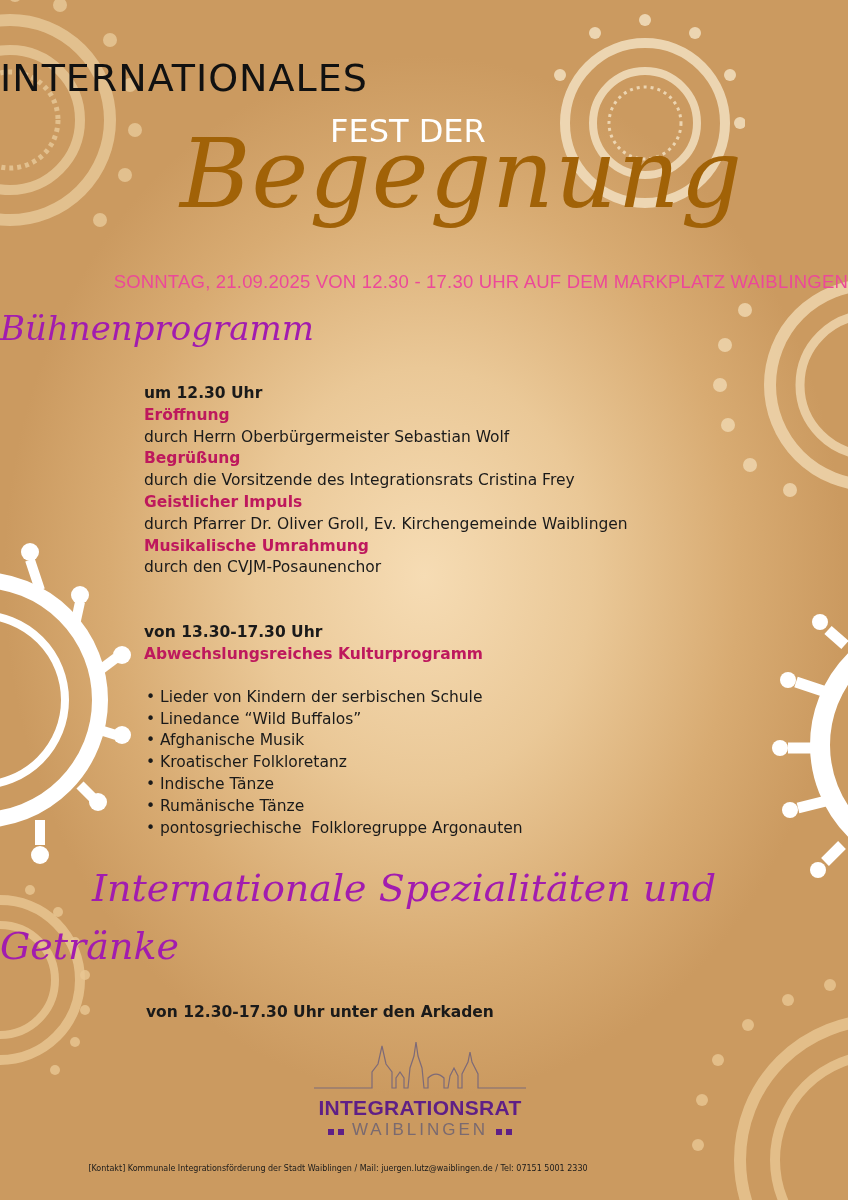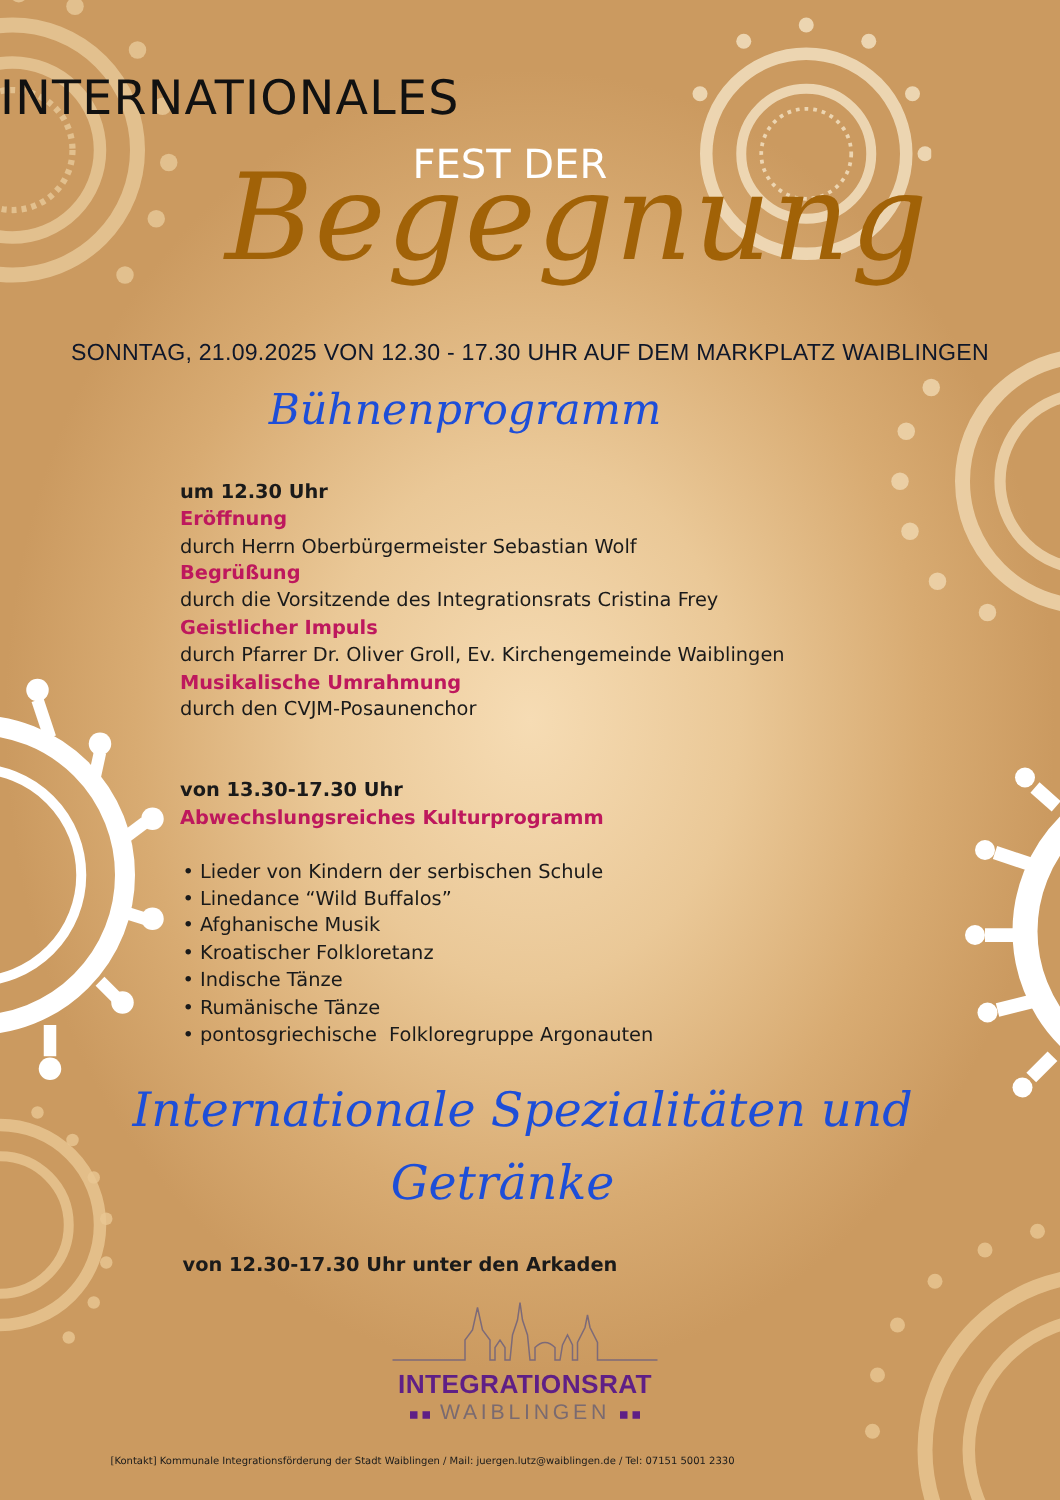--- a/index.html
+++ b/index.html
@@ -18,27 +18,27 @@
   .title-fest {
     position:absolute; left:330px; top:112px;
     font-family:"DejaVu Sans", sans-serif; font-size:32px; color:#fff;
   }
   .title-beg {
     position:absolute; left:180px; top:118px; width:490px; 
     font-family:"DejaVu Serif", serif; font-style:italic; font-size:96px;
     color:#a16207; letter-spacing:1px;
   }
   .dateline {
-    position:absolute; left:0; width:848px; top:271px; text-align:center;
-    font-family:"Liberation Sans", sans-serif; font-size:18.5px; color:#0f172a;
+    position:absolute; left:0; width:848px; top:271px; text-align:right;
+    font-family:"Liberation Sans", sans-serif; font-size:18.5px; color:#ec4899;
     letter-spacing:0.2px;
   }
   .script-h {
-    position:absolute; left:0; width:744px; text-align:center;
-    font-family:"DejaVu Serif", serif; font-style:italic; color:#1d4ed8;
+    position:absolute; left:0; width:744px; text-align:left;
+    font-family:"DejaVu Serif", serif; font-style:italic; color:#a21caf;
   }
   .program { position:absolute; left:144px; top:383px; font-size:15.5px; line-height:21.8px; color:#1a1a1a; }
   .program .time { font-weight:bold; color:#1a1a1a; }
   .program .head { font-weight:bold; color:#be185d; }
   .program ul { margin:0; padding:0; list-style:none; }
   .program li { padding-left:16px; position:relative; }
   .program li::before { content:"•"; position:absolute; left:2px; }
   .food-time { position:absolute; left:146px; top:1003px; font-size:15.5px; font-weight:bold; color:#1a1a1a; }
   .logo { position:absolute; left:312px; top:1038px; width:216px; text-align:center; }
   .logo .line1 { font-family:"Liberation Sans", sans-serif; font-weight:bold; font-size:21px; color:#5f1f86; letter-spacing:0.3px; margin-top:0px; }
@@ -201,21 +201,21 @@
     <li>Linedance “Wild Buffalos”</li>
     <li>Afghanische Musik</li>
     <li>Kroatischer Folkloretanz</li>
     <li>Indische Tänze</li>
     <li>Rumänische Tänze</li>
     <li style="white-space:pre">pontosgriechische  Folkloregruppe Argonauten</li>
   </ul>
 </div>
 
 <div class="script-h" style="top:866px;font-size:38px;padding-left:92px;box-sizing:border-box;">Internationale Spezialitäten und</div>
-<div class="script-h" style="top:924px;font-size:38px;padding-left:60px;box-sizing:border-box;">Getränke</div>
+<div class="script-h" style="top:924px;font-size:38px;box-sizing:border-box;">Getränke</div>
 <div class="food-time">von 12.30-17.30 Uhr unter den Arkaden</div>
 
 <div class="logo">
   <svg width="216" height="54" viewBox="0 0 216 54">
     <path d="M2 50 H60 V34 L66 26 L70 8 L74 26 L80 34 V50 H84 V40 L88 34 L92 40 V50 H96 L98 30 L102 18 L104 4 L106 18 L110 30 L112 50 H116 V40 Q124 32 132 40 V50 H136 L138 38 L142 30 L146 38 V50 H150 V36 L156 24 L158 14 L160 24 L166 36 V50 H214" fill="none" stroke="#7d6a78" stroke-width="1.2"></path>
   </svg>
   <div class="line1">INTEGRATIONSRAT</div>
   <div class="line2">
     <span><span class="sq"></span><span class="sq"></span></span>
     <span class="txt">WAIBLINGEN</span>

